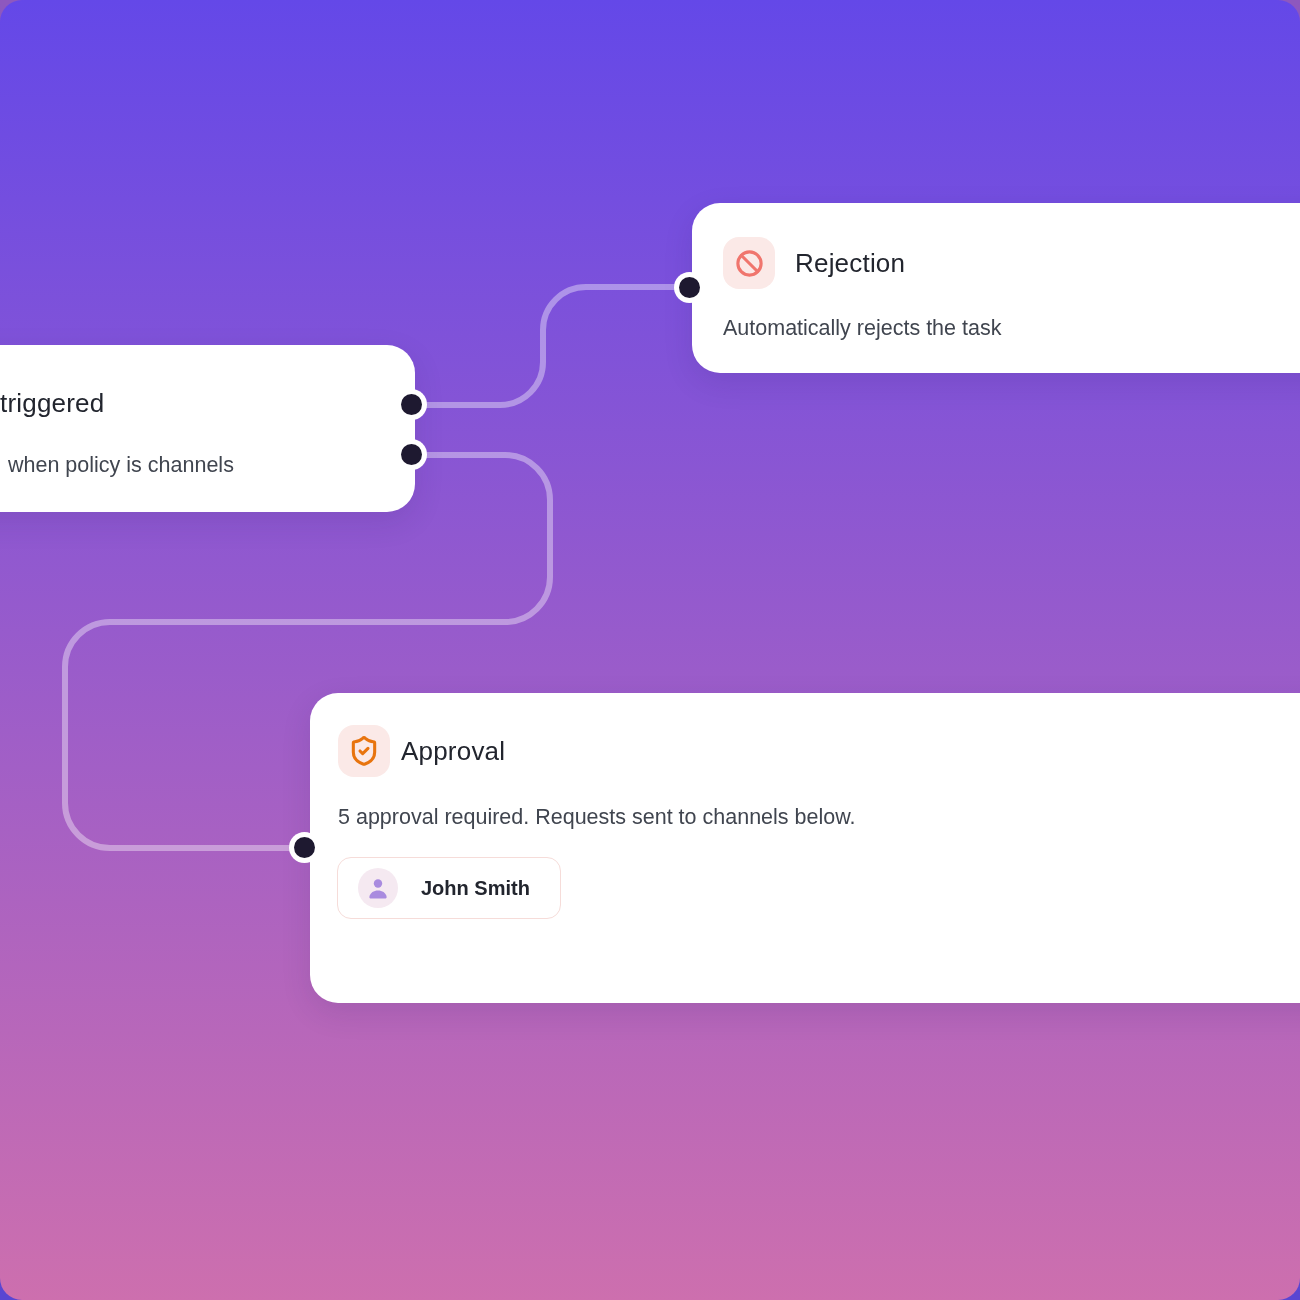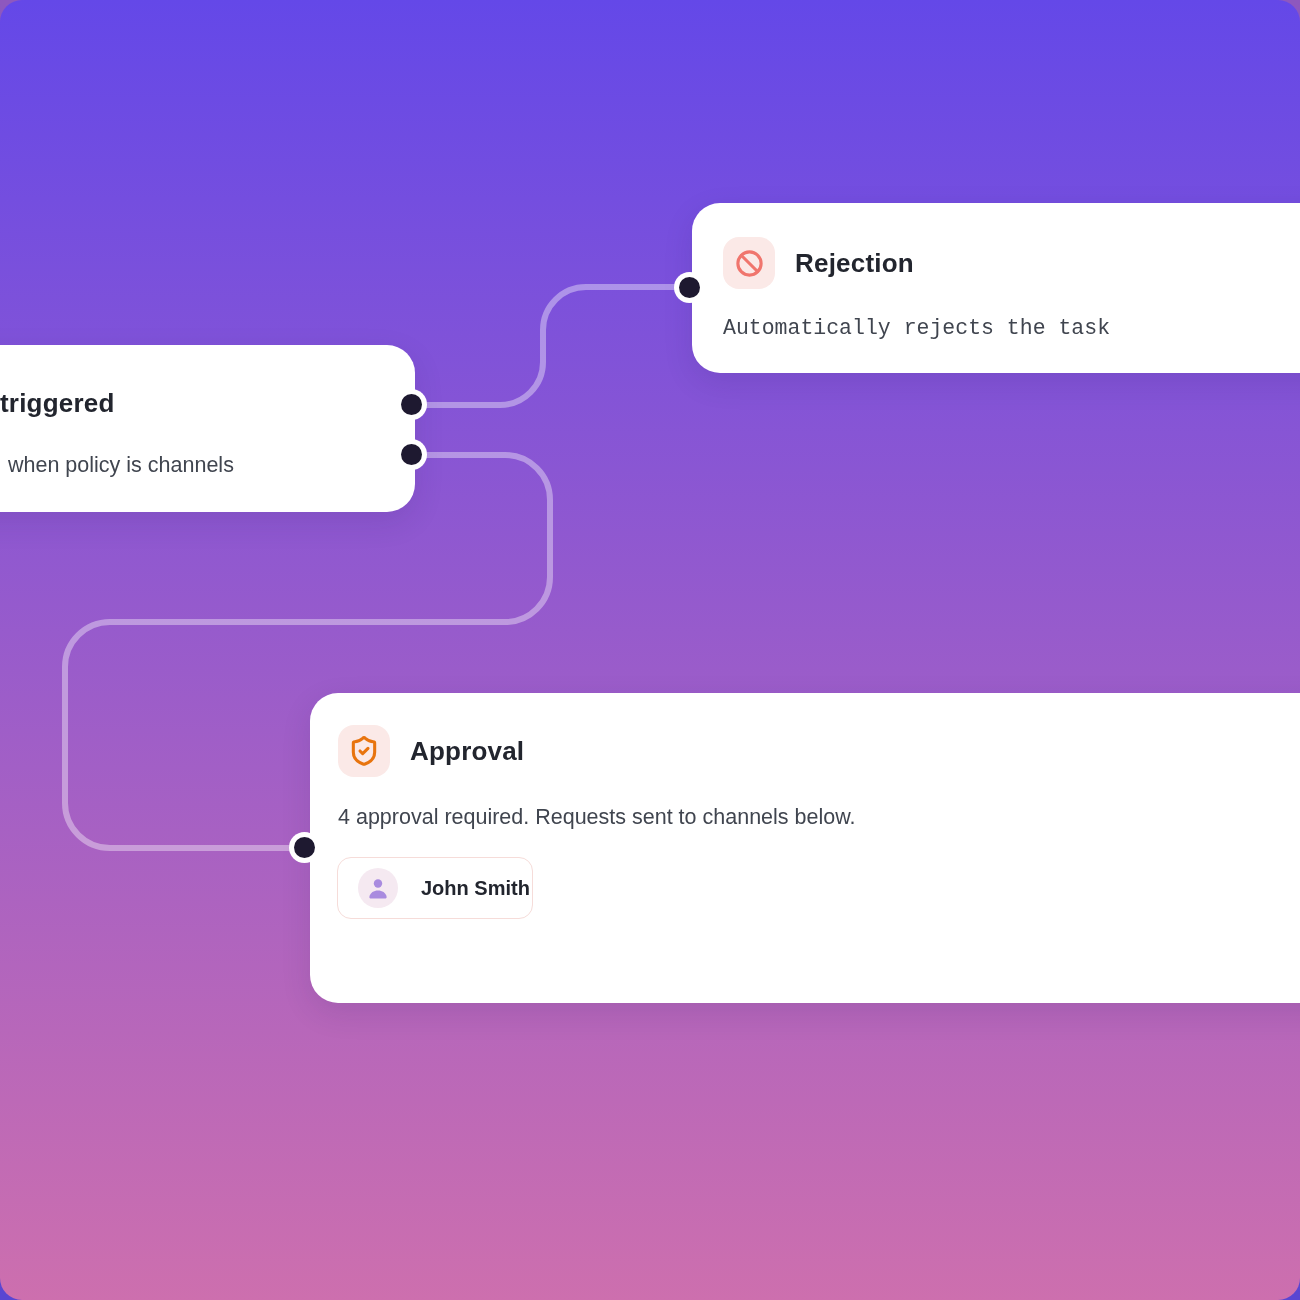--- a/index.html
+++ b/index.html
@@ -27,21 +27,21 @@
     border-radius: 28px;
     box-shadow: 0 10px 30px rgba(45, 22, 90, 0.12);
     z-index: 2;
   }
   .card-compliance { left: -130px; top: 345px; width: 545px; height: 167px; }
   .card-rejection  { left: 692px;  top: 203px; width: 660px; height: 170px; }
   .card-approval   { left: 310px;  top: 693px; width: 1040px; height: 310px; }
 
   .node-title {
     position: absolute;
-    font-size: 26px; font-weight: 700;
+    font-size: 26px; font-weight: 400;
     color: #22252e; letter-spacing: 0.2px;
     line-height: 32px; white-space: nowrap;
   }
   .node-desc {
     position: absolute;
     font-size: 21.5px; font-weight: 400;
     color: #40454f;
     line-height: 27px; white-space: nowrap;
   }
   .icon-box {
@@ -52,32 +52,32 @@
     display: flex; align-items: center; justify-content: center;
   }
 
   
   .card-compliance .node-title { left: 130px; top: 42px; }
   .card-compliance .node-desc  { left: 138px; top: 107px; }
 
   
   .card-rejection .icon-box   { left: 31px; top: 34px; }
   .card-rejection .node-title { left: 103px; top: 44px; }
-  .card-rejection .node-desc  { left: 31px; top: 112px; font-family: Liberation Mono, monospace; }
+  .card-rejection .node-desc  { left: 31px; top: 112px; }
 
   
   .card-approval .icon-box    { left: 28px; top: 32px; }
-  .card-approval .node-title  { left: 100px; top: 42px; }
+  .card-approval .node-title  { left: 91px; top: 42px; }
   .card-approval .desc-1      { left: 28px; top: 111px; }
   .card-approval .desc-2      { left: 28px; top: 253px; }
 
   .approver-chip {
     position: absolute;
     left: 27px; top: 164px;
-    width: 196px; height: 62px;
+    width: 224px; height: 62px;
     background: #ffffff;
     border: 1.5px solid #f6dcd9;
     border-radius: 14px;
     display: flex; align-items: center;
     padding-left: 20px; gap: 23px;
   }
   .avatar {
     width: 40px; height: 40px;
     border-radius: 50%;
     background: #f5e9f1;
@@ -139,21 +139,21 @@
   <div class="node-card card-approval">
     <div class="icon-box">
       <span style="display:flex">
         <svg width="32" height="32" viewBox="0 0 24 24" fill="none" stroke="#e8740e" stroke-width="2.3" stroke-linecap="round" stroke-linejoin="round">
           <path d="M20 13c0 5-3.5 7.5-7.66 8.95a1 1 0 0 1-.67-.01C7.5 20.5 4 18 4 13V6a1 1 0 0 1 1-1c2 0 4.5-1.2 6.24-2.72a1 1 0 0 1 1.52 0C14.51 3.81 17 5 19 5a1 1 0 0 1 1 1z"></path>
           <path d="m9 12 2 2 4-4"></path>
         </svg>
       </span>
     </div>
     <div class="node-title">Approval</div>
-    <div class="node-desc desc-1">4 approval required. Requests sent to channels below.</div>
+    <div class="node-desc desc-1">5 approval required. Requests sent to channels below.</div>
 
     <div class="approver-chip">
       <div class="avatar">
         <span style="display:flex">
           <svg width="28" height="28" viewBox="0 0 24 24" fill="#a98bdf">
             <circle cx="12" cy="8.2" r="3.6"></circle>
             <path d="M4.6 19.4c.9-3.4 3.7-5.3 7.4-5.3s6.5 1.9 7.4 5.3c.2.9-.5 1.6-1.4 1.6H6c-.9 0-1.6-.7-1.4-1.6z"></path>
           </svg>
         </span>
       </div>

